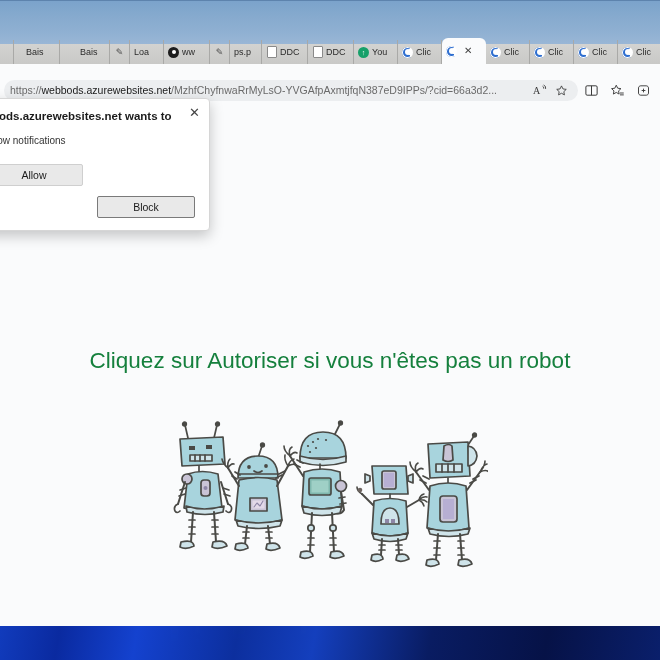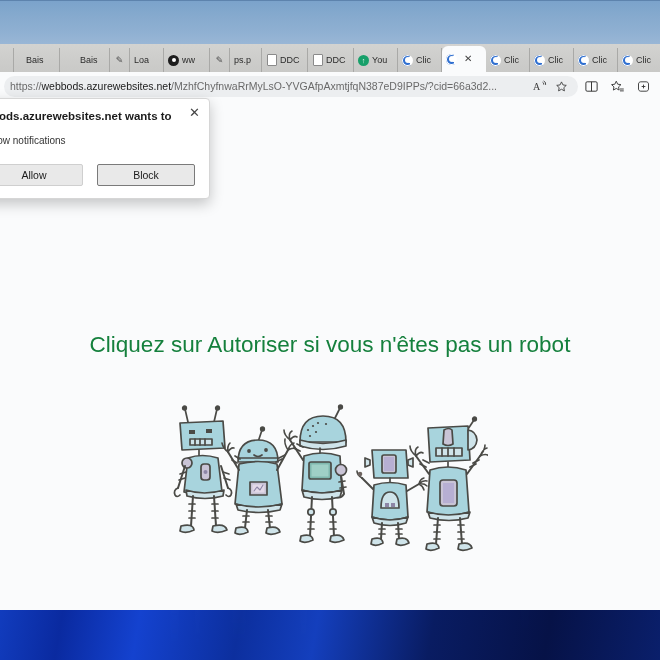--- a/index.html
+++ b/index.html
@@ -28,21 +28,21 @@
   }
 
   
   .browser{
     position:absolute;left:0;top:44px;width:660px;height:566px;
     background:#fafbfc;
   }
 
   
   .tabstrip{
-    position:relative;height:28px;
+    position:relative;height:20px;
     background:linear-gradient(180deg,#d3d3d1 0%,#cdcdcb 55%,#c9c9c7 100%);
     display:flex;align-items:flex-end;
   }
   .tab{
     position:relative;height:24px;box-sizing:border-box;
     display:flex;align-items:center;gap:3px;
     padding:0 4px;
     font-size:9px;color:#2b2b2b;white-space:nowrap;overflow:hidden;
     border-right:1px solid #a9a9a7;
     flex:0 0 auto;
@@ -88,21 +88,21 @@
     font-size:7px;text-align:center;line-height:11px;font-weight:bold;
   }
   .fav-pencil{
     background:transparent;color:#4a4a4a;font-size:9px;line-height:11px;text-align:center;
   }
   .fav-blank{background:transparent;}
 
   
   .addrrow{
     height:28px;display:flex;align-items:center;gap:0;
-    background:#fafbfc;padding:0 4px;
+    background:#fafbfc;padding:12px 4px;
   }
   .omnibox{
     flex:1 1 auto;display:flex;align-items:center;
     height:21px;border-radius:11px;background:#eceef0;
     padding:0 6px;overflow:hidden;
   }
   .omnibox .urltext{
     font-size:10.5px;color:#2b2b2b;white-space:nowrap;overflow:hidden;
   }
   .omnibox .urltext .host{color:#1b1b1b;}
@@ -150,21 +150,21 @@
     line-height:1;cursor:default;
   }
   .perm-actions{
     display:flex;gap:14px;margin-top:18px;
   }
   .perm-btn{
     flex:1 1 0;height:22px;box-sizing:border-box;
     font-size:10.5px;color:#1b1b1b;text-align:center;line-height:20px;
     background:#e9e9e9;border:1px solid #cfcfcf;border-radius:2px;
   }
-  .perm-btn.primary{border:1px solid #7a7a7a;background:#e9e9e9;}
+  .perm-btn.primary{border:1px solid #7a7a7a;background:#e9e9e9;margin-top:32px;}
 </style>
 </head>
 <body>
 
 <div class="desktop">
   <div class="streak" style="left:170px;top:0;width:9px;height:660px;opacity:.5"></div>
   <div class="streak" style="left:195px;top:0;width:5px;height:660px;opacity:.45"></div>
   <div class="streak" style="left:232px;top:0;width:14px;height:660px;opacity:.35"></div>
   <div class="streak" style="left:300px;top:0;width:7px;height:660px;opacity:.4"></div>
   <div class="streak" style="left:520px;top:0;width:10px;height:660px;opacity:.2"></div>

